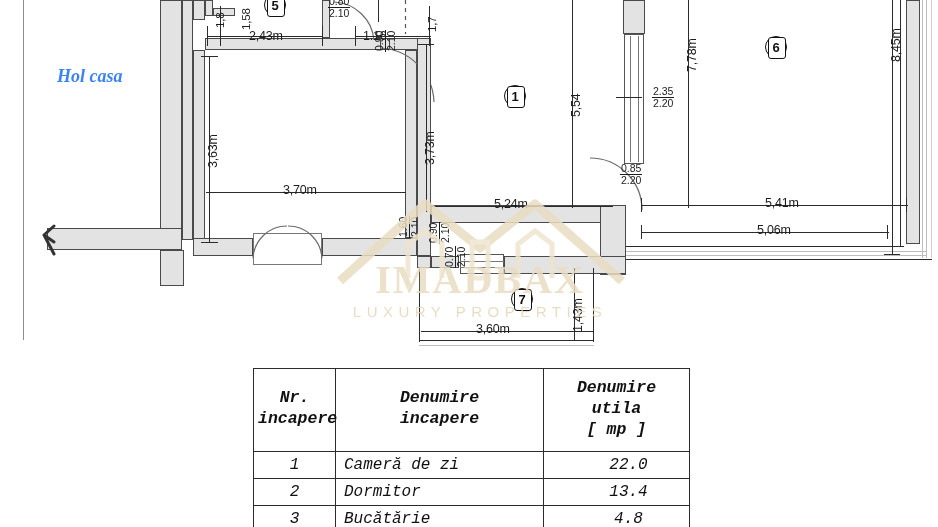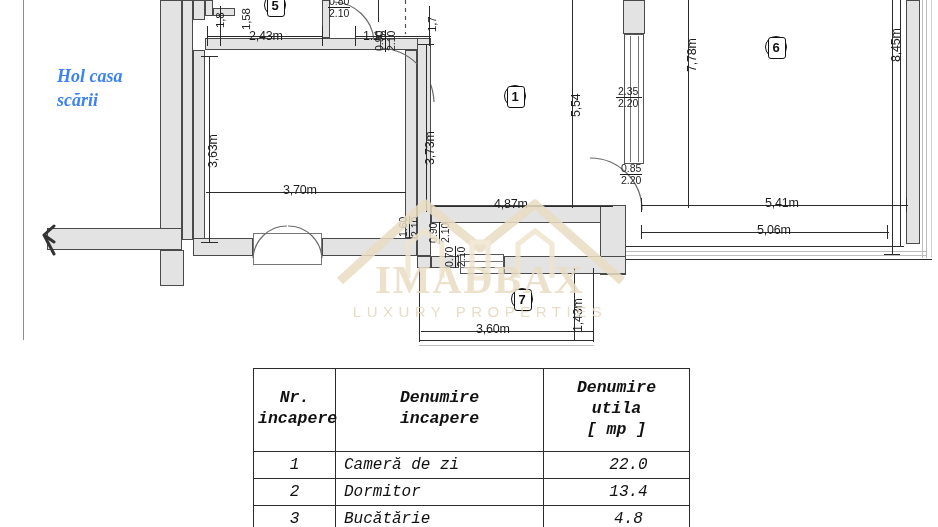--- a/index.html
+++ b/index.html
@@ -144,21 +144,21 @@
     <div class="circ"></div>
       <div class="sq"></div>
     <div class="num">1</div>
   </div>
 
   <div class="wall" style="left:623px;top:0;width:22px;height:34px;"></div>
   <div class="hatch" style="left:624px;top:34px;width:20px;height:130px;"></div>
   <div class="line vline" style="left:630px;top:36px;height:126px;background:#777;"></div>
   <div class="line vline" style="left:638px;top:36px;height:126px;background:#777;"></div>
   <div class="line hline" style="left:616px;top:97px;width:26px;"></div>
-  <div class="frac" style="left:617px;top:86px;">
+  <div class="frac" style="left:652px;top:86px;">
     <span class="num">2.35</span>
       <span class="den">2.20</span>
   </div>
 
   <svg style="position:absolute;left:588px;top:156px;width:56px;height:56px;">
     <path d="M54 54 A 52 52 0 0 0 2 2" fill="none" stroke="#6a6a6a" stroke-width="1.2" transform="translate(0,0)"></path>
   </svg>
   <div class="frac" style="left:620px;top:163px;">
     <span class="num">0.85</span>
       <span class="den">2.20</span>
@@ -230,21 +230,21 @@
   <div class="dim v" style="left:206px;top:168px;">3,63m</div>
 
   <div class="line hline" style="left:206px;top:192px;width:200px;"></div>
   <div class="dim" style="left:283px;top:183px;">3,70m</div>
 
   <div class="line vline" style="left:426px;top:44px;height:168px;"></div>
   <div class="line hline" style="left:418px;top:44px;width:16px;"></div>
   <div class="dim v" style="left:423px;top:165px;">3,73m</div>
 
   <div class="line hline" style="left:431px;top:206px;width:182px;"></div>
-  <div class="dim" style="left:494px;top:197px;">4,87m</div>
+  <div class="dim" style="left:494px;top:197px;">5,24m</div>
 
   <div class="line vline" style="left:572px;top:0;height:208px;"></div>
   <div class="dim v" style="left:569px;top:117px;">5,54</div>
 
   <div class="line vline" style="left:688px;top:0;height:208px;"></div>
   <div class="dim v" style="left:685px;top:72px;">7,78m</div>
 
   <div class="line vline" style="left:892px;top:0;height:254px;"></div>
   <div class="line hline" style="left:884px;top:254px;width:16px;"></div>
   <div class="dim v" style="left:889px;top:62px;">8,45m</div>
@@ -260,21 +260,20 @@
   <div class="dim" style="left:757px;top:223px;">5,06m</div>
 
   <div class="line vline" style="left:574px;top:268px;height:72px;"></div>
   <div class="dim v" style="left:571px;top:332px;">1,43m</div>
 
   <div class="line hline" style="left:421px;top:331px;width:172px;"></div>
   <div class="dim" style="left:476px;top:322px;">3,60m</div>
 
   <div id="hol">
     <div>Hol casa</div>
-    <div>scării</div>
   </div>
 
   <div id="wm">
     <svg width="300" height="110" style="position:absolute;left:0;top:0;">
       <path d="M10 95 L95 18 L150 62 L205 18 L292 95" fill="none" stroke="#e9dcc2" stroke-width="9" stroke-linejoin="round"></path>
       <path d="M78 92 L78 58 L95 45 L112 58 L112 92" fill="none" stroke="#efe4ce" stroke-width="5"></path>
       <rect x="142" y="56" width="16" height="36" fill="none" stroke="#efe4ce" stroke-width="5"></rect>
       <path d="M188 92 L188 58 L205 45 L222 58 L222 92" fill="none" stroke="#efe4ce" stroke-width="5"></path>
     </svg>
     <div class="wmtext">IMADBAX</div>

